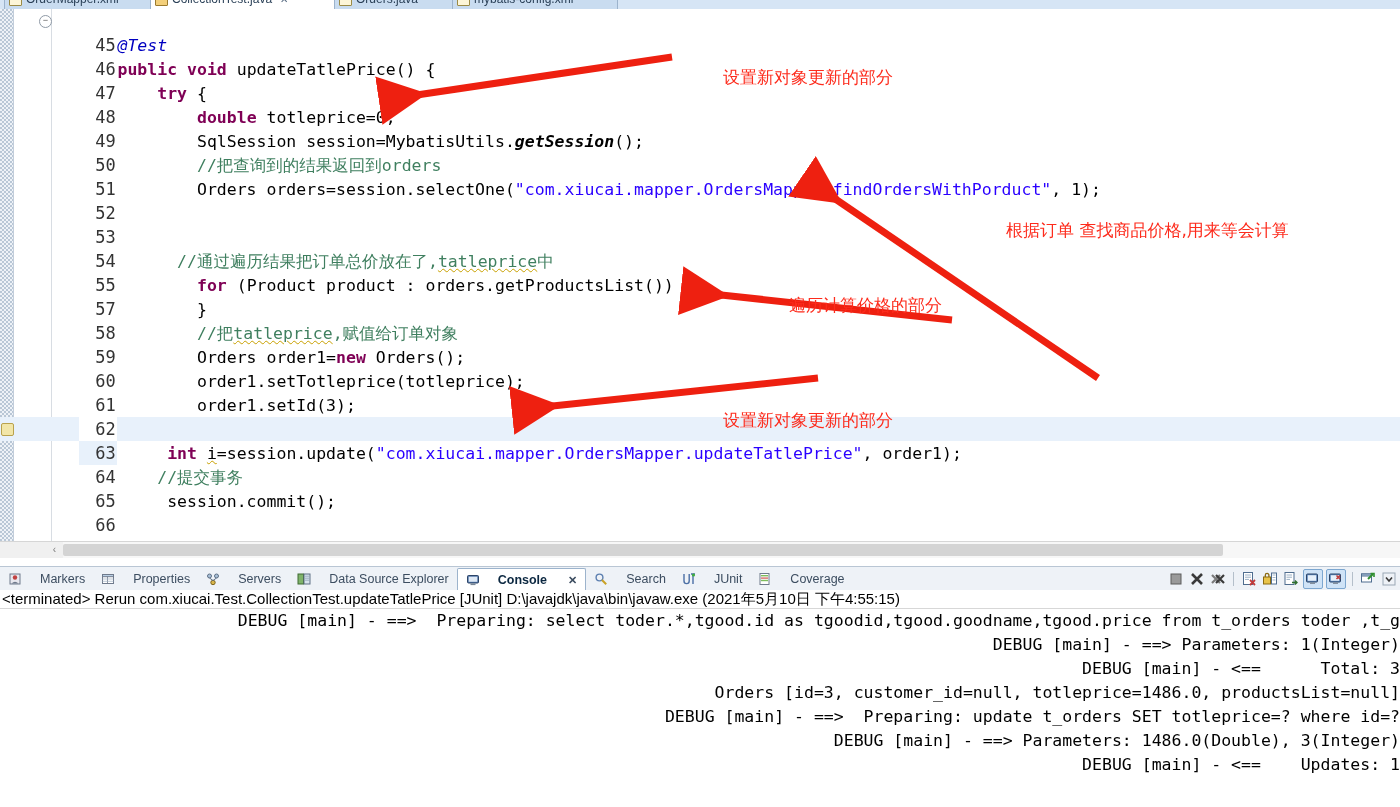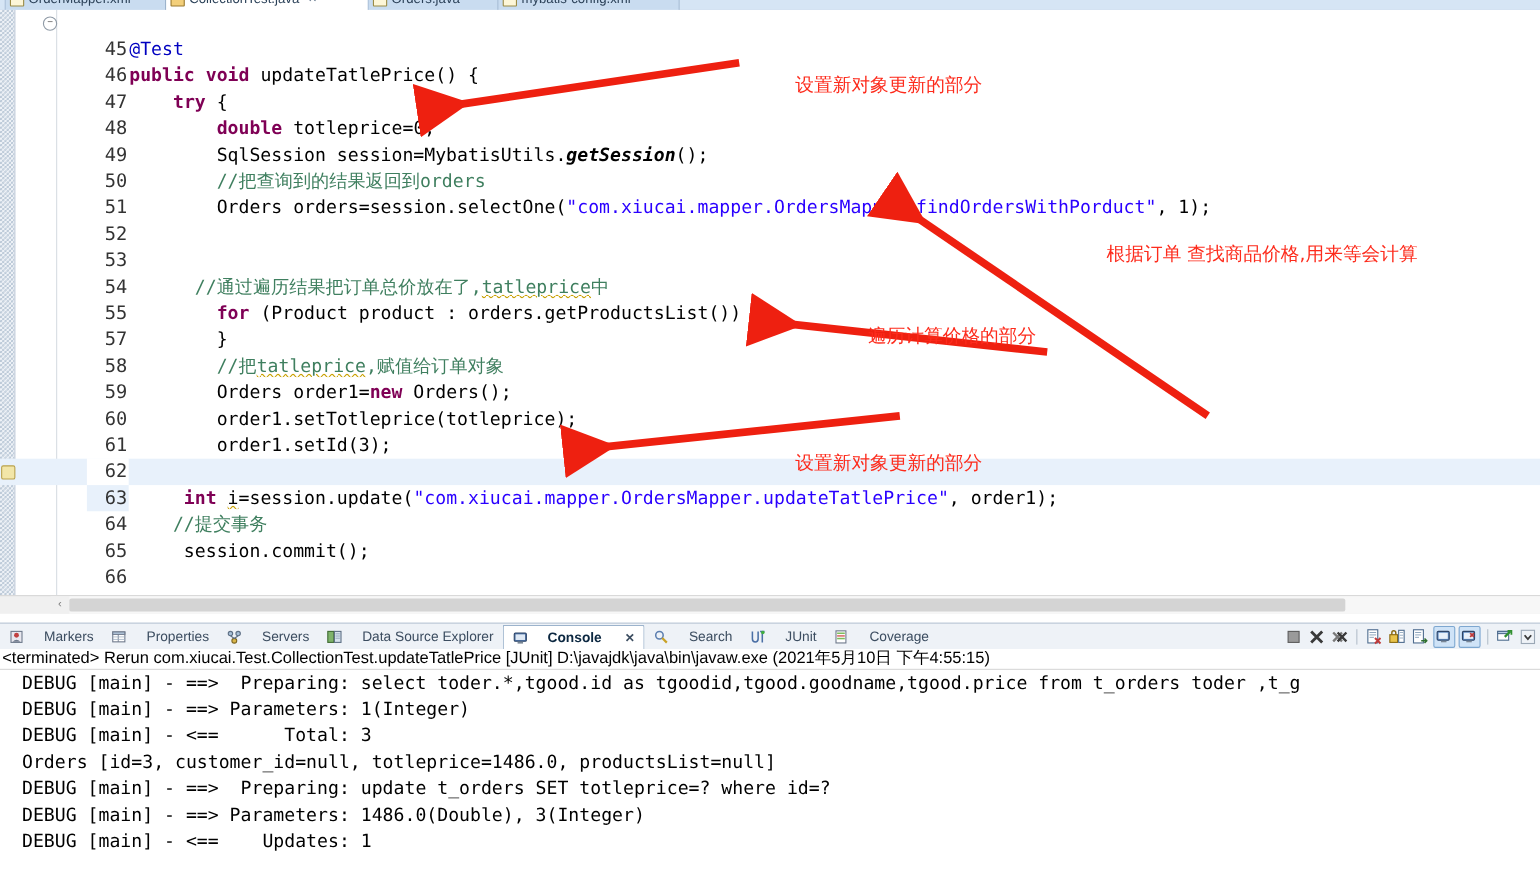--- a/index.html
+++ b/index.html
@@ -66,21 +66,21 @@
     font-family:"DejaVu Sans Mono","Liberation Mono",monospace;
     background:#ffffff;position:relative;z-index:2;
   }
   .gutterline{
     position:absolute;left:51px;top:0;width:1px;height:532px;background:#d8dde3;
   }
   .code{color:#000000;}
   .kw{color:#7f0055;font-weight:bold;}
   .str{color:#2a00ff;}
   .cmt{color:#3f7f5f;}
-  .fld{color:#0000c0;margin-top:17px;}
+  .fld{color:#0000c0;font-style:italic;margin-top:17px;}
   .stc{color:#000000;font-style:italic;font-weight:bold;}
   .num{color:#000000;}
   .warn{
     text-decoration-line:underline;
     text-decoration-style:wavy;
     text-decoration-color:#c8a000;
     text-decoration-thickness:1px;
   }
   .foldm{
     position:absolute;left:39px;width:11px;height:11px;top:6px;
@@ -141,23 +141,23 @@
   .console{
     position:absolute;left:0;top:590px;width:1400px;height:217px;
     background:#ffffff;overflow:hidden;
   }
   .termline{
     height:18px;line-height:18px;padding-left:2px;white-space:pre;
     font-family:"Liberation Sans",sans-serif;font-size:15px;color:#000;
     border-bottom:1px solid #d7d7d7;
   }
   .outline{
-    height:24px;line-height:24px;padding-left:20px;white-space:pre;
+    height:24px;line-height:24px;padding-left:2px;white-space:pre;
     font-family:"DejaVu Sans Mono","Liberation Mono",monospace;
-    font-size:16.5px;color:#000000;
+    font-size:16.5px;color:#000000;text-align:right;
   }
 
   
   .anno{
     position:absolute;color:#fd2b1c;font-size:17px;white-space:nowrap;
     font-family:"DejaVu Sans","Liberation Sans",sans-serif;
   }
   .arrowsvg{position:absolute;left:0;top:0;width:1400px;height:560px;pointer-events:none;}
 </style>
 </head>

